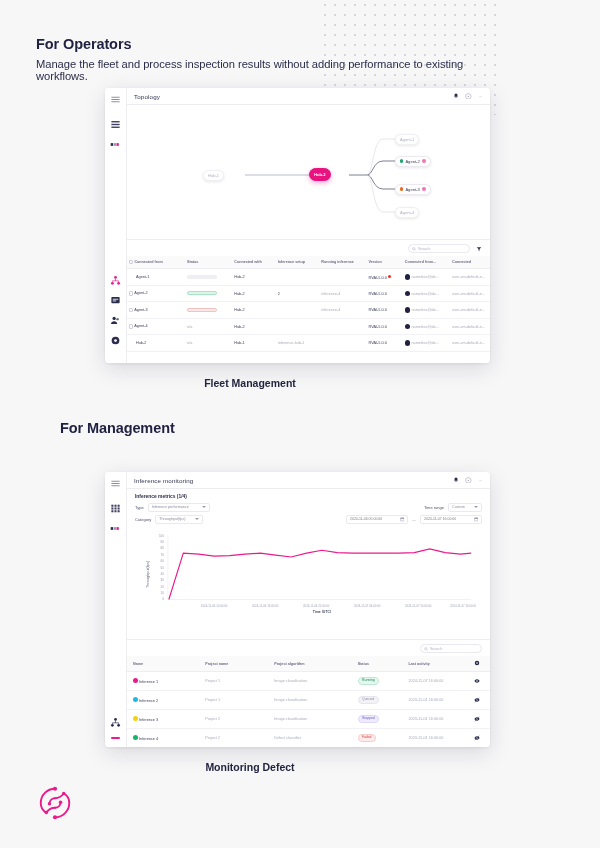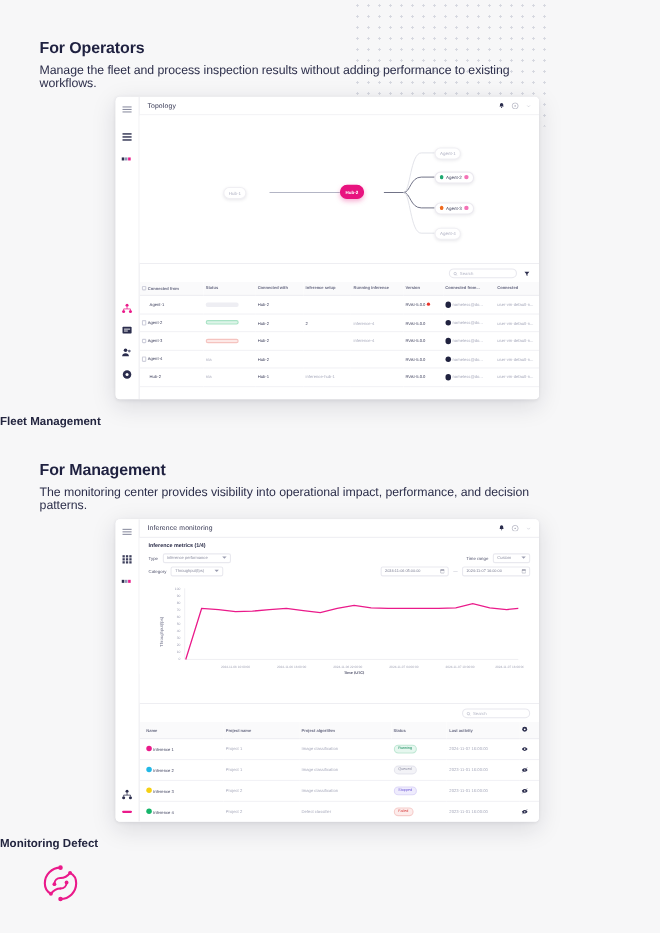--- a/index.html
+++ b/index.html
@@ -106,21 +106,21 @@
     font-size: 3.7px; color: #8b8da0;
   }
   .caret { border-left: 2px solid transparent; border-right: 2px solid transparent; border-top: 2.4px solid #9a9cb0; }
   .datefield {
     height: 8.5px; border: 1px solid #e9e9ef; border-radius: 2px; background: #fff;
     display: flex; align-items: center; justify-content: space-between; gap: 3px; padding: 0 3px;
     font-size: 3.5px; color: #7b7d92;
   }
   .chart-box { position: relative; height: 86px; background: #fff; padding: 3px 6px 0 4px; }
 
-  .caption { position: absolute; width: 100%; font-size: 10.5px; font-weight: bold; color: #23253f; }
+  .caption { position: absolute; width: 100%; text-align: center; font-size: 10.5px; font-weight: bold; color: #23253f; }
 
   
   .logo-wrap { position: absolute; left: 36px; bottom: 26px; display: flex; align-items: center; gap: 12px; }
   .logo-text { font-size: 17px; font-weight: bold; letter-spacing: 2.2px; color: #17181f; }
 </style>
 </head>
 <body>
 
 <div class="page">
 
@@ -333,23 +333,22 @@
               <td class="muted">user-vm-default-n...</td>
             </tr>
           </tbody>
         </table>
       </div>
     </div>
   </div>
 
   <div class="caption" style="top:377px;">Fleet Management</div>
 
-  <div class="section-head" style="top:420px;">
+  <div class="section-head" style="top:420px;margin-left:24px;">
     <div class="sec-title">For Management</div>
-    <div class="sec-sub">The monitoring center provides visibility into operational impact, performance, and decision patterns.</div>
   </div>
 
   <div class="window" style="left:105px; top:472px; width:385px; height:275px;">
 
     <div class="rail">
       <svg class="rail-ico" viewBox="0 0 16 16">
         <rect x="2" y="4" width="12" height="1.4" fill="#8a8ca0"></rect>
         <rect x="2" y="7.3" width="12" height="1.4" fill="#8a8ca0"></rect>
         <rect x="2" y="10.6" width="12" height="1.4" fill="#8a8ca0"></rect>
       </svg>

